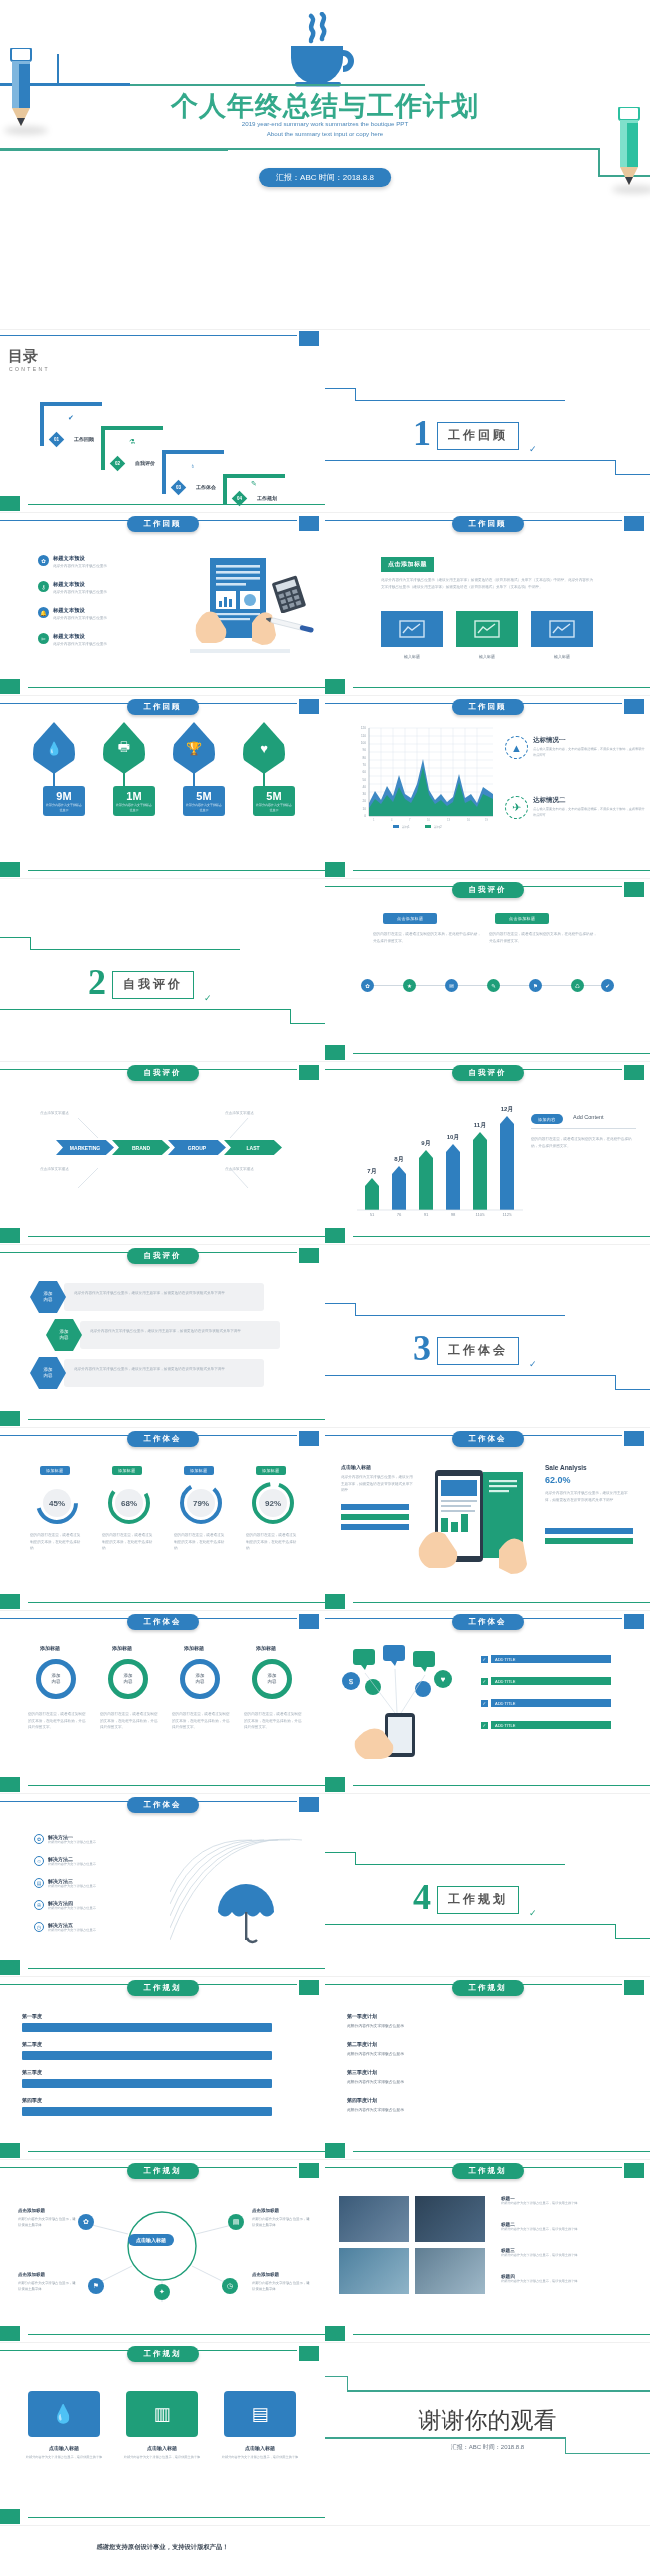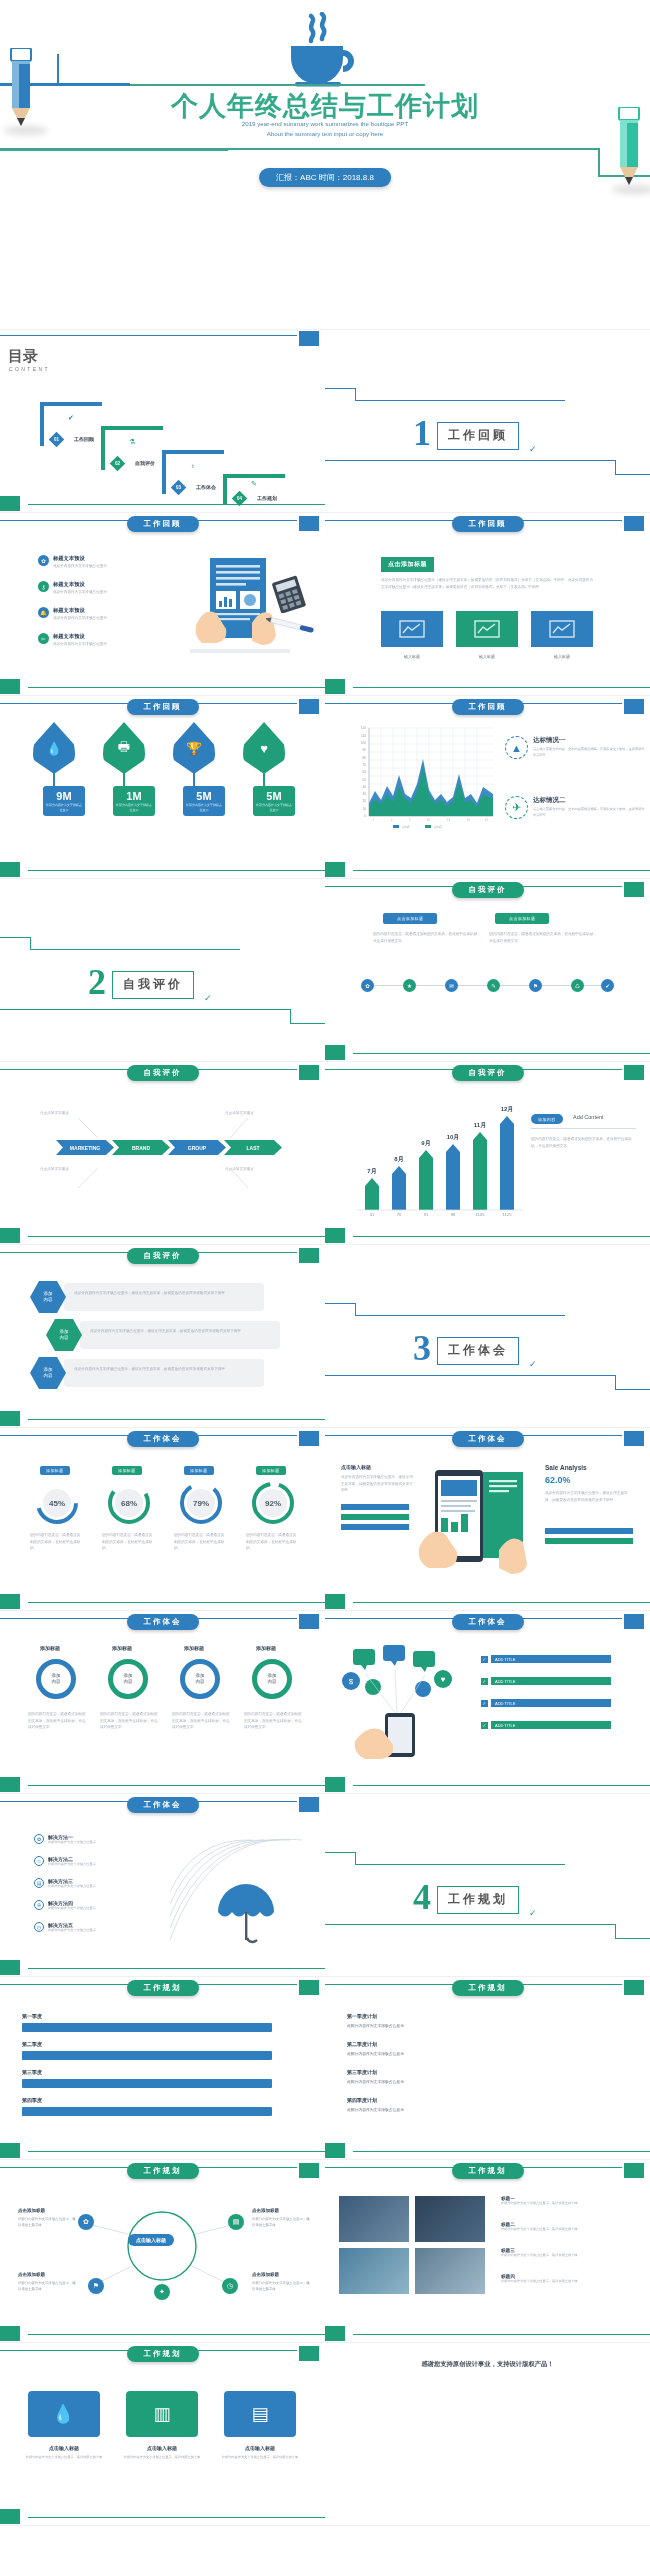--- a/index.html
+++ b/index.html
@@ -1075,19 +1075,29 @@
     <div class="ic-t" style="left:126px;top:102px;width:72px;">点击输入标题</div>
     <div class="ic-d" style="left:122px;top:112px;width:80px;">此部分内容作为文字排版占位显示，建议使用主题字体</div>
 
     <div class="ic-card" style="left:224px;top:48px;">
         <span>▤</span>
       </div>
     <div class="ic-t" style="left:224px;top:102px;width:72px;">点击输入标题</div>
     <div class="ic-d" style="left:220px;top:112px;width:80px;">此部分内容作为文字排版占位显示，建议使用主题字体</div>
   </div>
 
+  <div class="slide">
+    <div style="position:absolute;left:0;top:33px;width:22px;height:1px;background:#3da58f;"></div>
+    <div style="position:absolute;left:22px;top:33px;width:1px;height:14px;background:#3da58f;"></div>
+    <div style="position:absolute;left:22px;top:47px;width:303px;height:1.5px;background:#3da58f;"></div>
+    <div class="thx">谢谢你的观看</div>
+    <div class="thx-sub">汇报：ABC    时间：2018.8.8</div>
+    <div style="position:absolute;left:0;top:94px;width:240px;height:1.5px;background:#3da58f;"></div>
+    <div style="position:absolute;left:240px;top:94px;width:1px;height:16px;background:#3da58f;"></div>
+    <div style="position:absolute;left:240px;top:110px;width:85px;height:1px;background:#3da58f;"></div>
+  </div>
 
   <div class="slide">
     <div class="cr-h">感谢您支持原创设计事业，支持设计版权产品！</div>
 
   </div>
 
 </div>
 
 </body></html>

